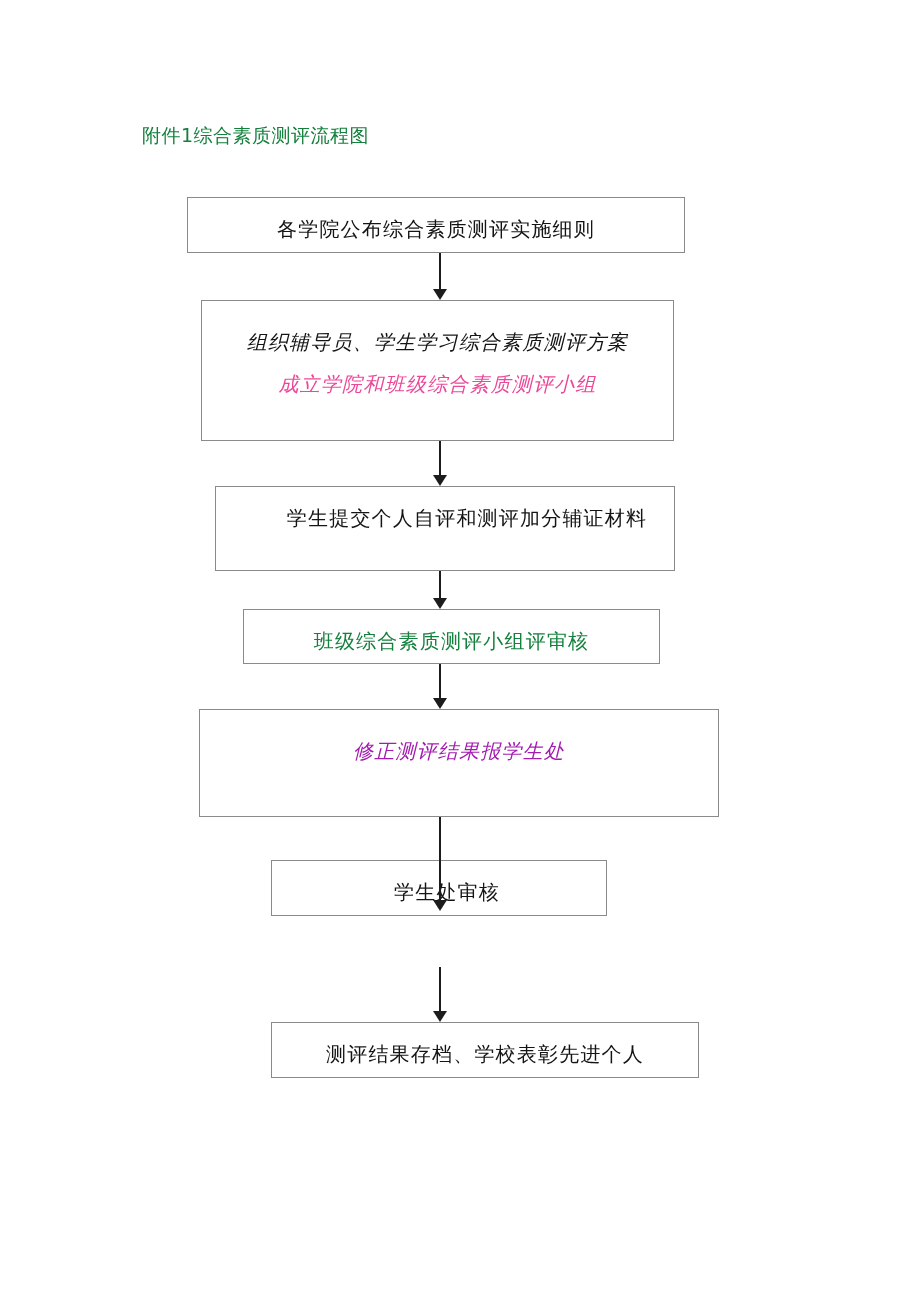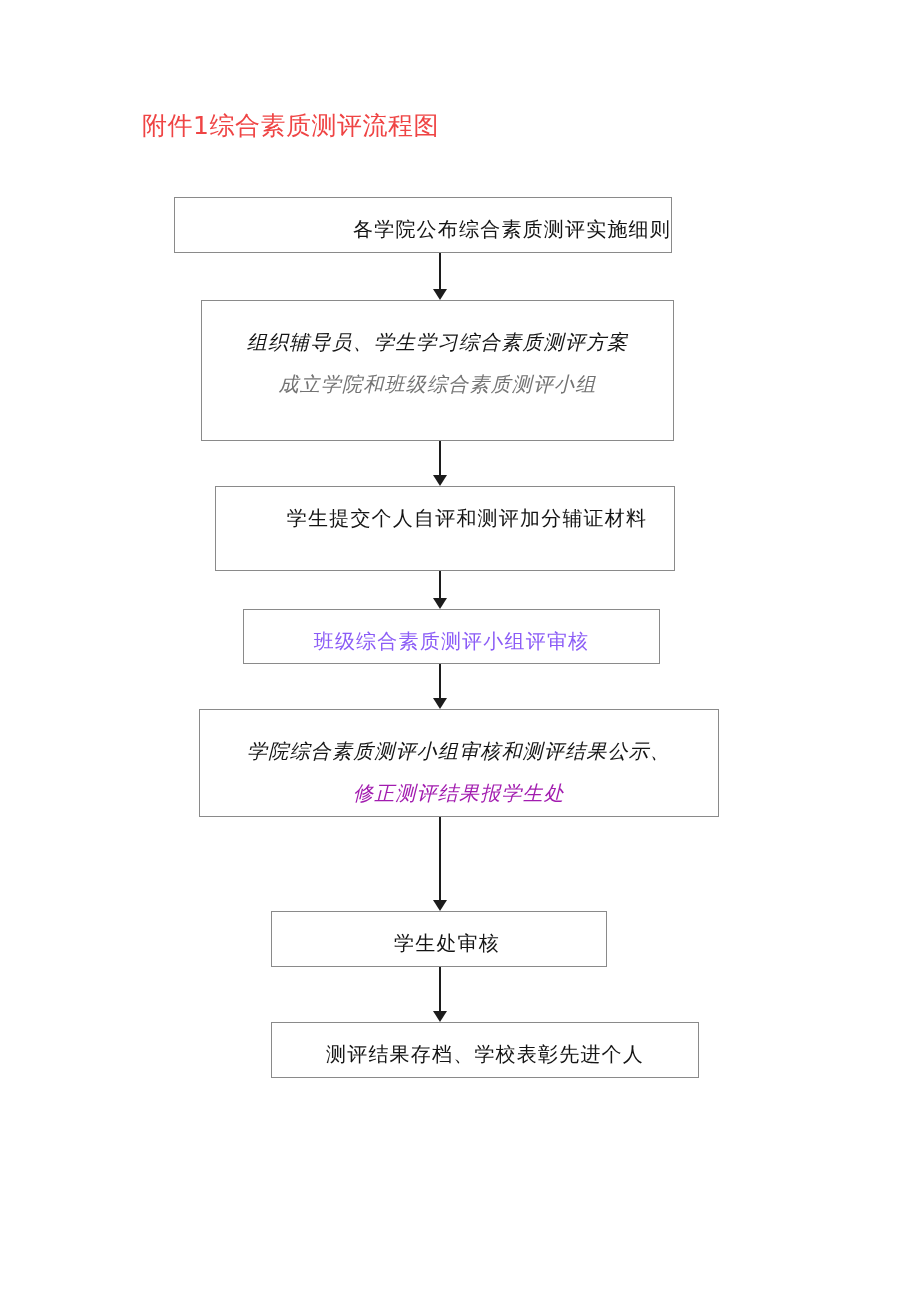--- a/index.html
+++ b/index.html
@@ -18,25 +18,25 @@
   #flow-canvas {
     position: absolute;
     left: 0;
     top: 0;
     width: 920px;
     height: 1301px;
   }
   .doc-title {
     position: absolute;
     left: 142px;
-    top: 113px;
-    font-size: 25px;
+    top: 122px;
+    font-size: 19px;
     line-height: 26px;
     letter-spacing: 0.5px;
-    color: #ef4444;
+    color: #15803d;
     white-space: nowrap;
     font-family: "DejaVu Sans", "Liberation Sans", sans-serif;
   }
   .node {
     position: absolute;
     box-sizing: border-box;
     border: 1px solid #8a8a8a;
     background: #ffffff;
     display: flex;
     flex-direction: column;
@@ -82,38 +82,37 @@
   }
 </style>
 </head>
 <body>
 
 <div id="page-root">
 
   <div class="doc-title">附件1综合素质测评流程图</div>
 
   <div id="flow-canvas">
-      <div class="node" style="left: 174px; top: 197px; width: 498px; height: 56px; border-color: rgb(138, 138, 138); align-items: flex-end;">
+      <div class="node" style="left: 187px; top: 197px; width: 498px; height: 56px; border-color: rgb(138, 138, 138);">
         <div class="line" style="color: rgb(20, 20, 20);">各学院公布综合素质测评实施细则</div>
       </div>
       <div class="node two-line" style="left: 201px; top: 300px; width: 473px; height: 141px; border-color: rgb(138, 138, 138);">
         <div class="line" style="color: rgb(20, 20, 20);">组织辅导员、学生学习综合素质测评方案</div>
-        <div class="line" style="color: #737373;">成立学院和班级综合素质测评小组</div>
+        <div class="line" style="color: #ec4899;">成立学院和班级综合素质测评小组</div>
       </div>
       <div class="node" style="left: 215px; top: 486px; width: 460px; height: 85px; border-color: rgb(138, 138, 138);">
         <div class="line" style="color: rgb(20, 20, 20); margin-left: 44px;">学生提交个人自评和测评加分辅证材料</div>
       </div>
       <div class="node" style="left: 243px; top: 609px; width: 417px; height: 55px; border-color: rgb(138, 138, 138);">
-        <div class="line" style="color: #8b5cf6;">班级综合素质测评小组评审核</div>
+        <div class="line" style="color: #15803d;">班级综合素质测评小组评审核</div>
       </div>
       <div class="node two-line" style="left: 199px; top: 709px; width: 520px; height: 108px; border-color: rgb(138, 138, 138);">
-        <div class="line" style="color: rgb(20, 20, 20);">学院综合素质测评小组审核和测评结果公示、</div>
         <div class="line" style="color: #a21caf;">修正测评结果报学生处</div>
       </div>
-      <div class="node" style="left: 271px; top: 911px; width: 336px; height: 56px; border-color: rgb(138, 138, 138); padding-left: 16px;">
+      <div class="node" style="left: 271px; top: 860px; width: 336px; height: 56px; border-color: rgb(138, 138, 138); padding-left: 16px;">
         <div class="line" style="color: rgb(20, 20, 20);">学生处审核</div>
       </div>
       <div class="node" style="left: 271px; top: 1022px; width: 428px; height: 56px; border-color: rgb(138, 138, 138); text-align: center;">
         <div class="line" style="color: rgb(20, 20, 20);">测评结果存档、学校表彰先进个人</div>
       </div>
       <div class="connector" style="left: 440px; top: 253px; height: 47px;">
         <div class="stem" style="height: 38px; background: rgb(28, 28, 28);"></div>
         <div class="head" style="top: 36px; border-top-color: rgb(28, 28, 28);"></div>
       </div>
       <div class="connector" style="left: 440px; top: 441px; height: 45px;">

